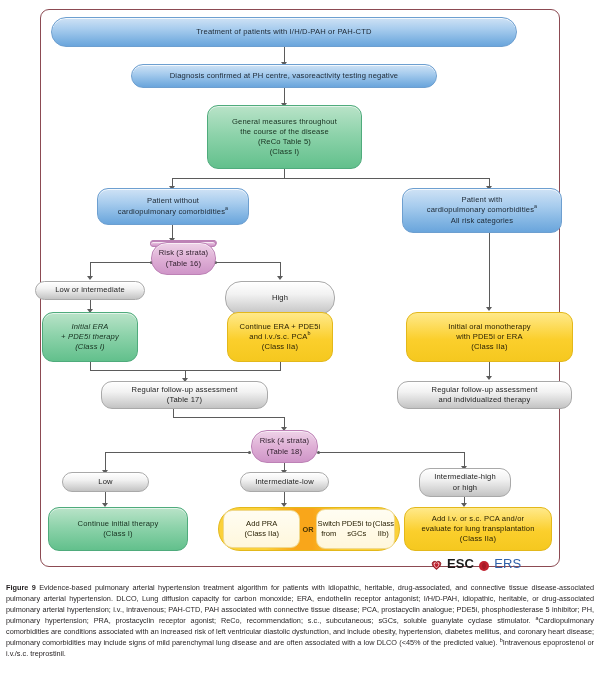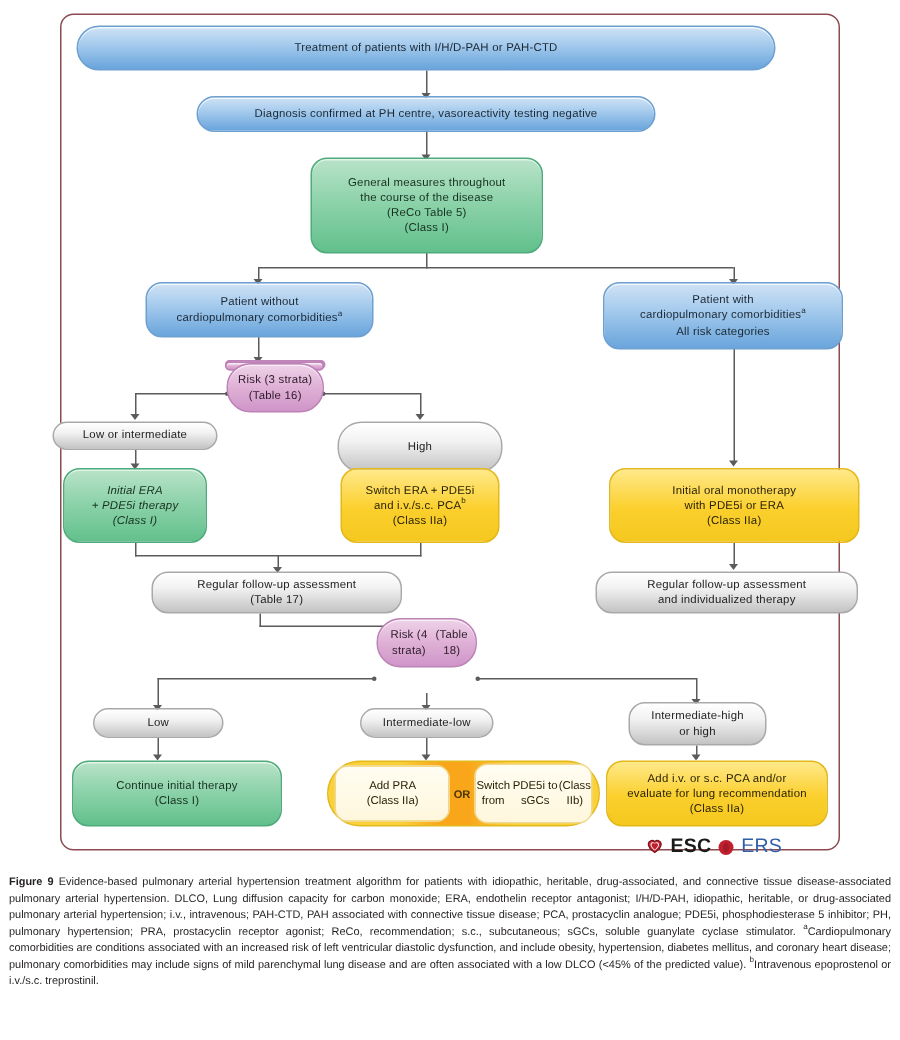--- a/index.html
+++ b/index.html
@@ -200,42 +200,42 @@
   <span class="t">High</span>
 </div>
 
 <div class="node green" style="left:42px;top:312px;width:96px;height:50px;flex-direction:column;font-style:italic;">
   <span class="t">Initial ERA</span>
   <span class="t">+ PDE5i therapy</span>
   <span class="t">(Class I)</span>
 </div>
 
 <div class="node yellow" style="left:227px;top:312px;width:106px;height:50px;flex-direction:column;">
-  <span class="t">Switch ERA + PDE5i</span>
+  <span class="t">Continue ERA + PDE5i</span>
   <span class="t"><span>and i.v./s.c. PCA</span><sup>b</sup></span>
   <span class="t">(Class IIa)</span>
 </div>
 
 <div class="node yellow" style="left:406px;top:312px;width:167px;height:50px;flex-direction:column;">
   <span class="t">Initial oral monotherapy</span>
   <span class="t">with PDE5i or ERA</span>
   <span class="t">(Class IIa)</span>
 </div>
 
 <div class="node grey" style="left:101px;top:381px;width:167px;height:28px;flex-direction:column;">
   <span class="t">Regular follow-up assessment</span>
   <span class="t">(Table 17)</span>
 </div>
 
 <div class="node grey" style="left:397px;top:381px;width:175px;height:28px;flex-direction:column;">
   <span class="t">Regular follow-up assessment</span>
   <span class="t">and individualized therapy</span>
 </div>
 
-<div class="node pink pill" style="left:251px;top:412px;width:67px;height:33px;flex-direction:row;">
+<div class="node pink pill" style="left:251px;top:430px;width:67px;height:33px;flex-direction:column;">
   <span class="t">Risk (4 strata)</span>
   <span class="t">(Table 18)</span>
 </div>
 
 <div class="node grey pill" style="left:62px;top:472px;width:87px;height:20px;">
   <span class="t">Low</span>
 </div>
 
 <div class="node grey pill" style="left:240px;top:472px;width:89px;height:20px;">
   <span class="t">Intermediate-low</span>
@@ -259,21 +259,21 @@
   <div id="or-label">OR</div>
   <div class="or-inner" style="width:80px;height:38px;">
     <span class="t">Switch from</span>
     <span class="t">PDE5i to sGCs</span>
     <span class="t">(Class IIb)</span>
   </div>
 </div>
 
 <div class="node yellow" style="left:404px;top:507px;width:148px;height:44px;flex-direction:column;">
   <span class="t">Add i.v. or s.c. PCA and/or</span>
-  <span class="t">evaluate for lung recommendation</span>
+  <span class="t">evaluate for lung transplantation</span>
   <span class="t">(Class IIa)</span>
 </div>
 
 <div id="logo-row">
   <span class="heart-ico">
     <svg viewBox="0 0 24 24" width="13" height="13" aria-hidden="true">
       <path d="M12 21s-8-5.1-8-10.4A4.6 4.6 0 0 1 12 7.6 4.6 4.6 0 0 1 20 10.6C20 15.9 12 21 12 21z" fill="#c0202e" stroke="#7d1119" stroke-width="1.4"></path>
       <path d="M12 18.6s-5.3-3.6-5.3-7.4a3 3 0 0 1 5.3-1.9 3 3 0 0 1 5.3 1.9c0 3.8-5.3 7.4-5.3 7.4z" fill="#ffffff" opacity=".92"></path>
       <path d="M12 17.4s-4-2.9-4-5.9a2.3 2.3 0 0 1 4-1.4 2.3 2.3 0 0 1 4 1.4c0 3-4 5.9-4 5.9z" fill="#c0202e"></path>
     </svg>

